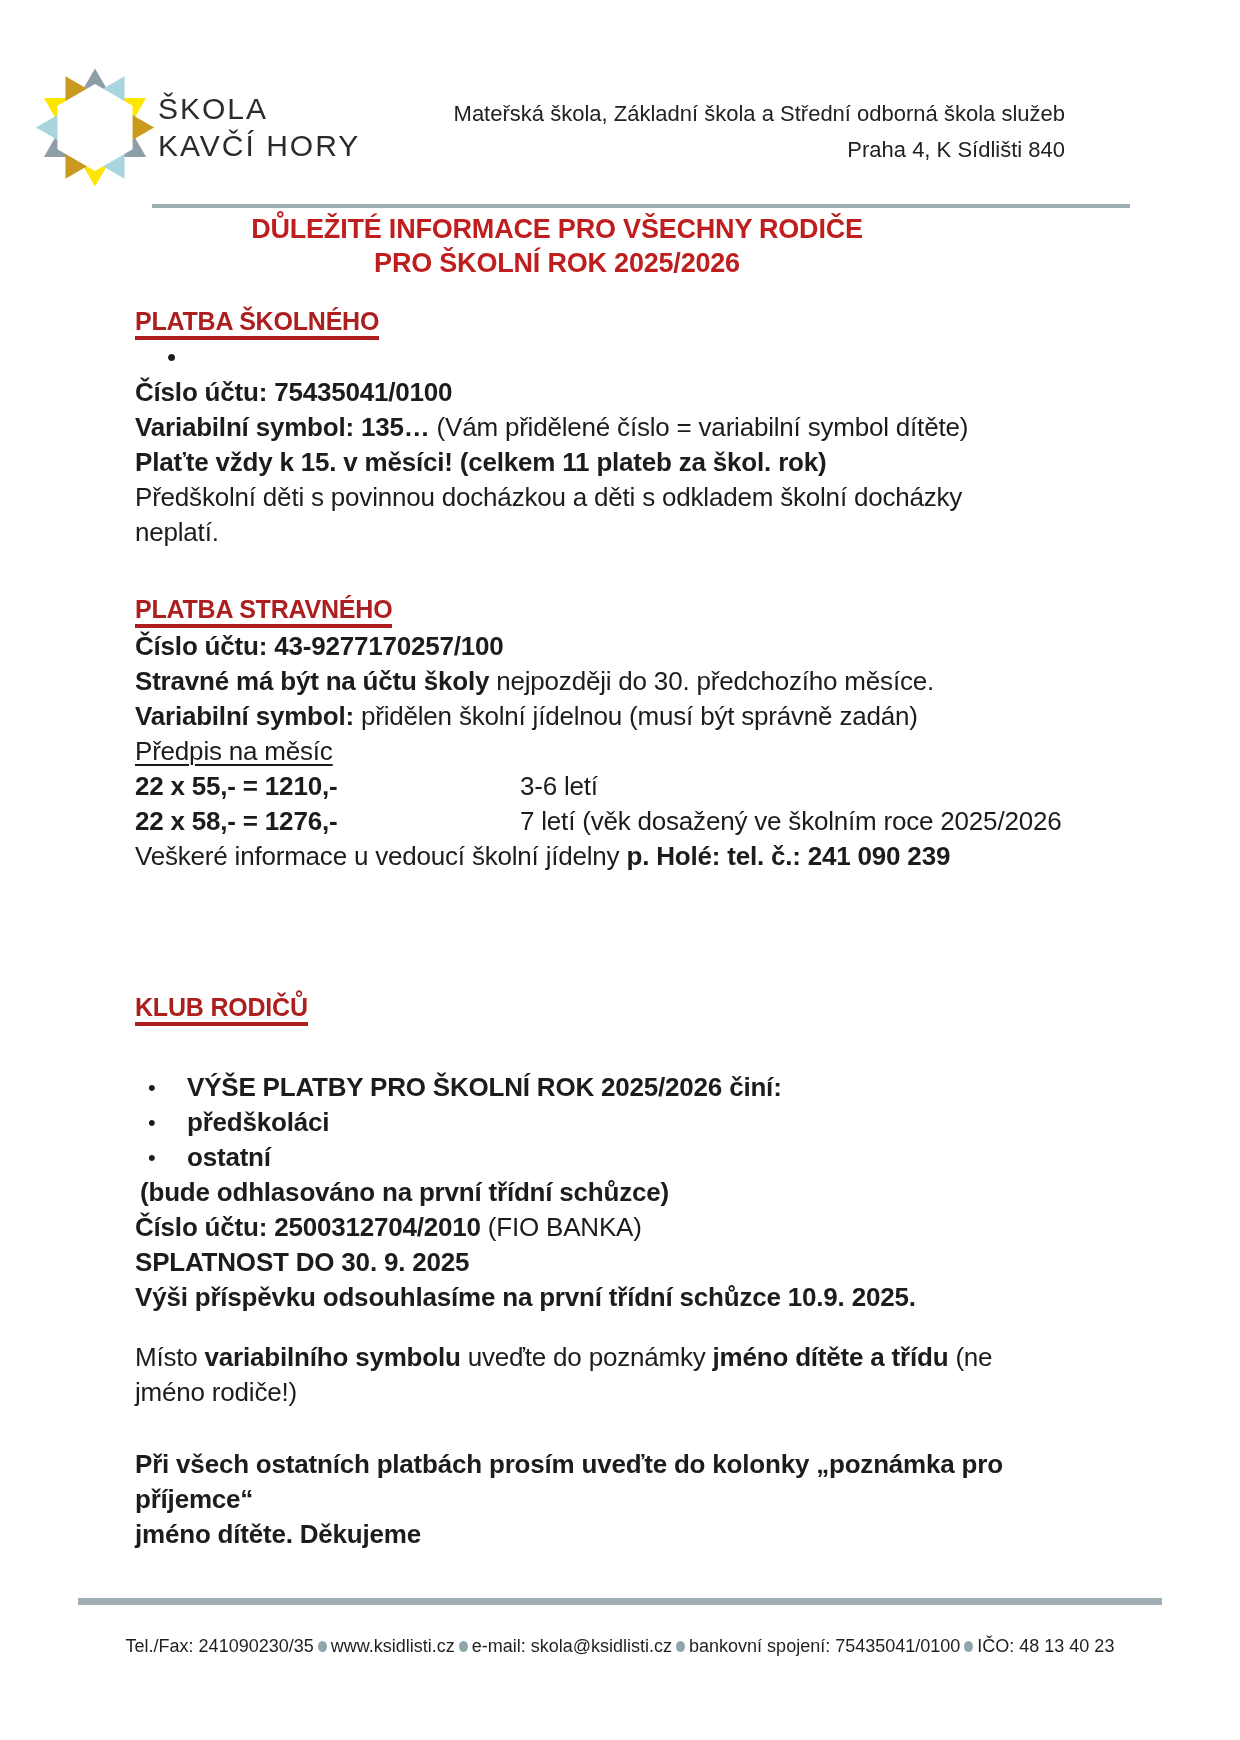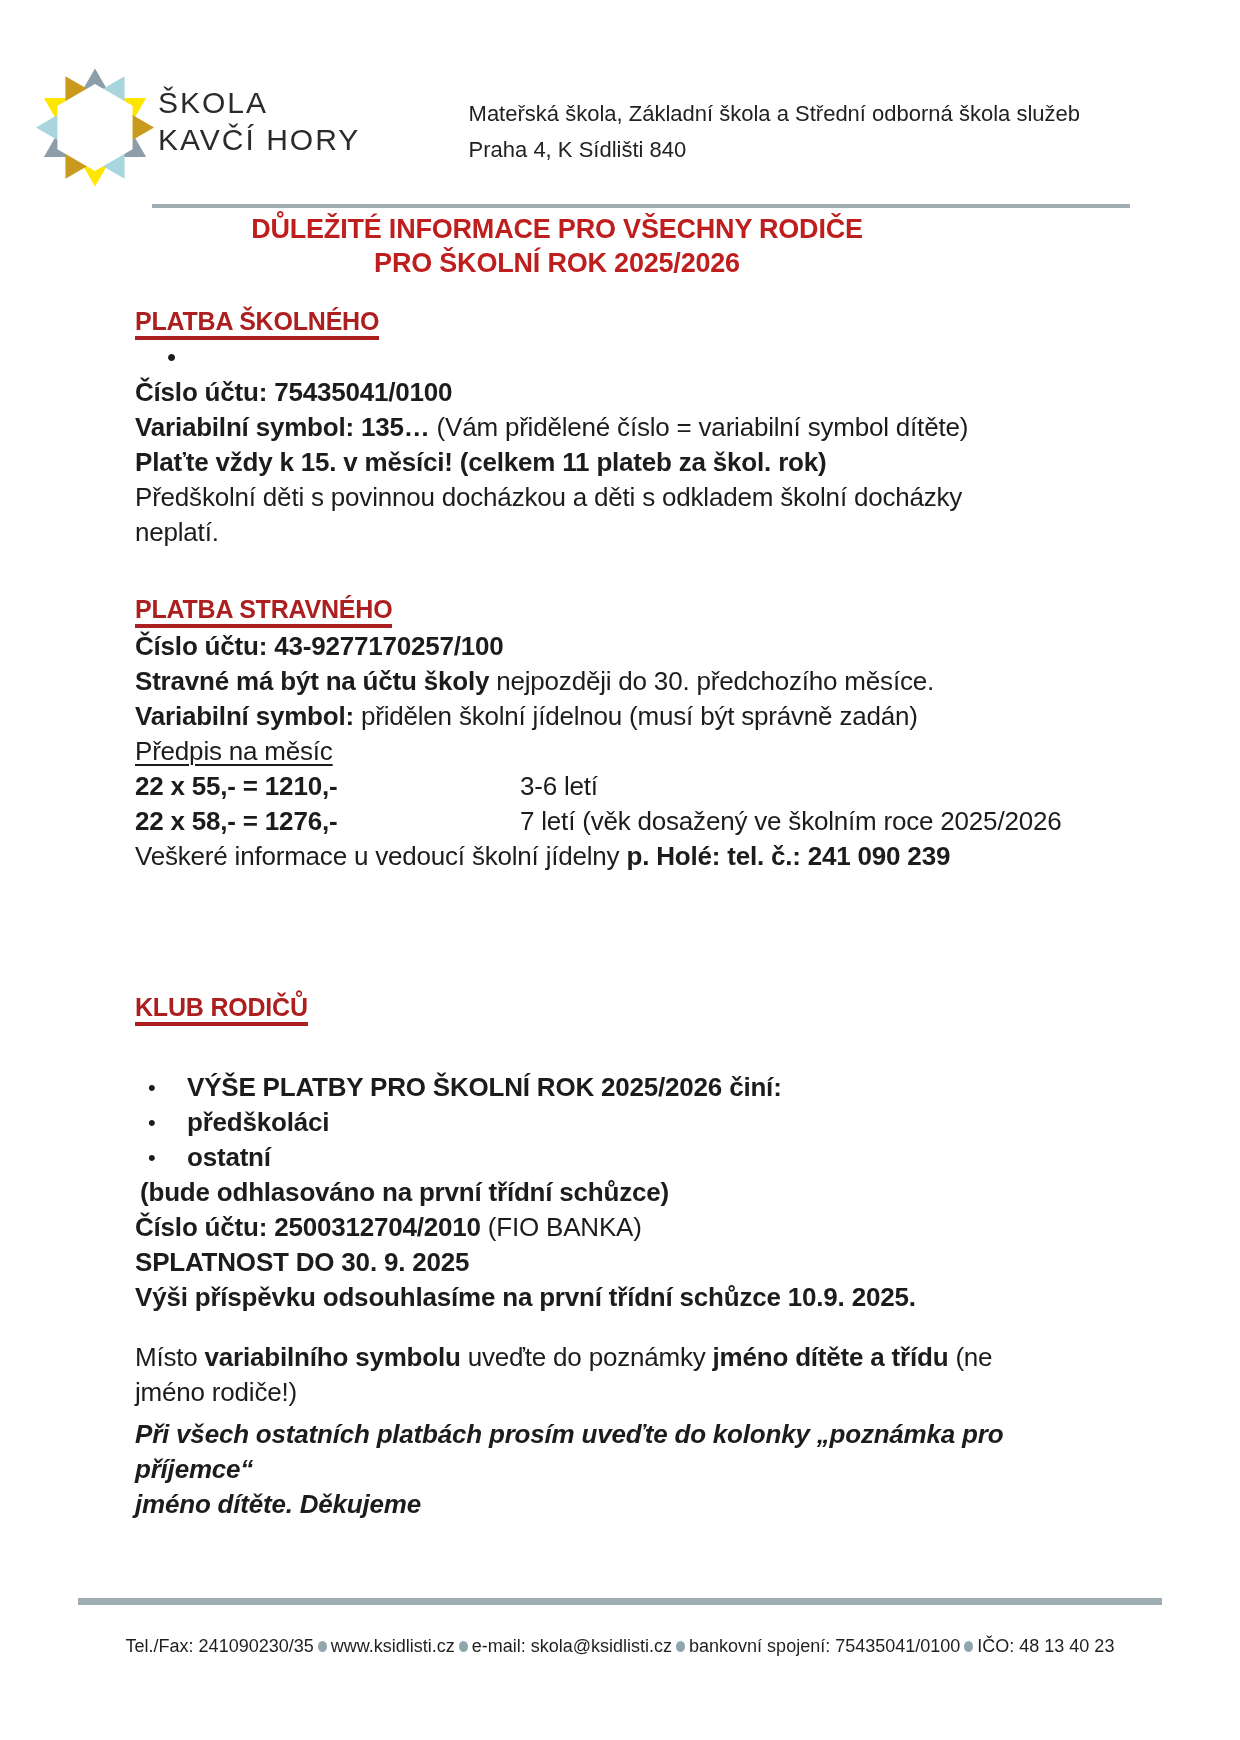--- a/index.html
+++ b/index.html
@@ -7,27 +7,27 @@
     position:relative;
     width:1240px;height:1740px;
     background:#ffffff;
     font-family:"Liberation Sans", sans-serif;
     color:#1c1c1c;
     overflow:hidden;
   }
   
   .logo{position:absolute;left:35px;top:60px;width:120px;height:135px;}
   .logo-text{
-    position:absolute;left:158px;top:84px;
+    position:absolute;left:158px;top:90px;
     font-size:30px;line-height:37px;letter-spacing:2px;
     color:#2b2b2b;font-weight:400;
   }
   .org{
-    position:absolute;right:160px;top:96px;
-    font-size:22px;line-height:36px;
+    position:absolute;right:175px;top:96px;
+    text-align:right;font-size:22px;line-height:36px;
     color:#222;font-weight:400;
   }
   .divider-top{
     position:absolute;left:152px;top:204px;width:978px;height:4px;
     background:#9FAEB3;
   }
   
   .content{position:absolute;left:135px;top:212px;width:975px;}
   .title{width:844px;text-align:center;color:#BE1E1E;font-weight:700;font-size:27px;line-height:34px;letter-spacing:-0.2px;}
   h2.sec{
@@ -41,21 +41,21 @@
   p{margin:0;font-size:26px;line-height:35px;letter-spacing:-0.2px;}
   b{font-weight:700;}
   .srow{display:flex;font-weight:700;font-size:26px;line-height:35px;letter-spacing:-0.2px;}
   .sbullet{box-sizing:content-box;width:26px;padding-left:32px;font-weight:400;}
   .krows{margin-top:44px;}
   .krow{display:flex;font-weight:700;font-size:26px;line-height:35px;letter-spacing:-0.2px;}
   .kbullet{box-sizing:content-box;width:39px;padding-left:13px;font-weight:400;font-size:22px;}
   .ul{text-decoration:underline;text-decoration-thickness:2px;text-underline-offset:4px;}
   .col1{display:inline-block;width:385px;}
   .para1{margin-top:25px;}
-  .para2{margin-top:7px;font-style:italic;font-weight:700;}
+  .para2{margin-top:37px;font-weight:700;}
   
   .divider-bottom{
     position:absolute;left:78px;top:1598px;width:1084px;height:7px;
     background:#9FAEB3;
   }
   .footer{
     position:absolute;left:0;top:1636px;width:1240px;
     display:flex;justify-content:center;align-items:center;gap:4px;
     font-size:18px;color:#1f1f1f;white-space:nowrap;
   }

